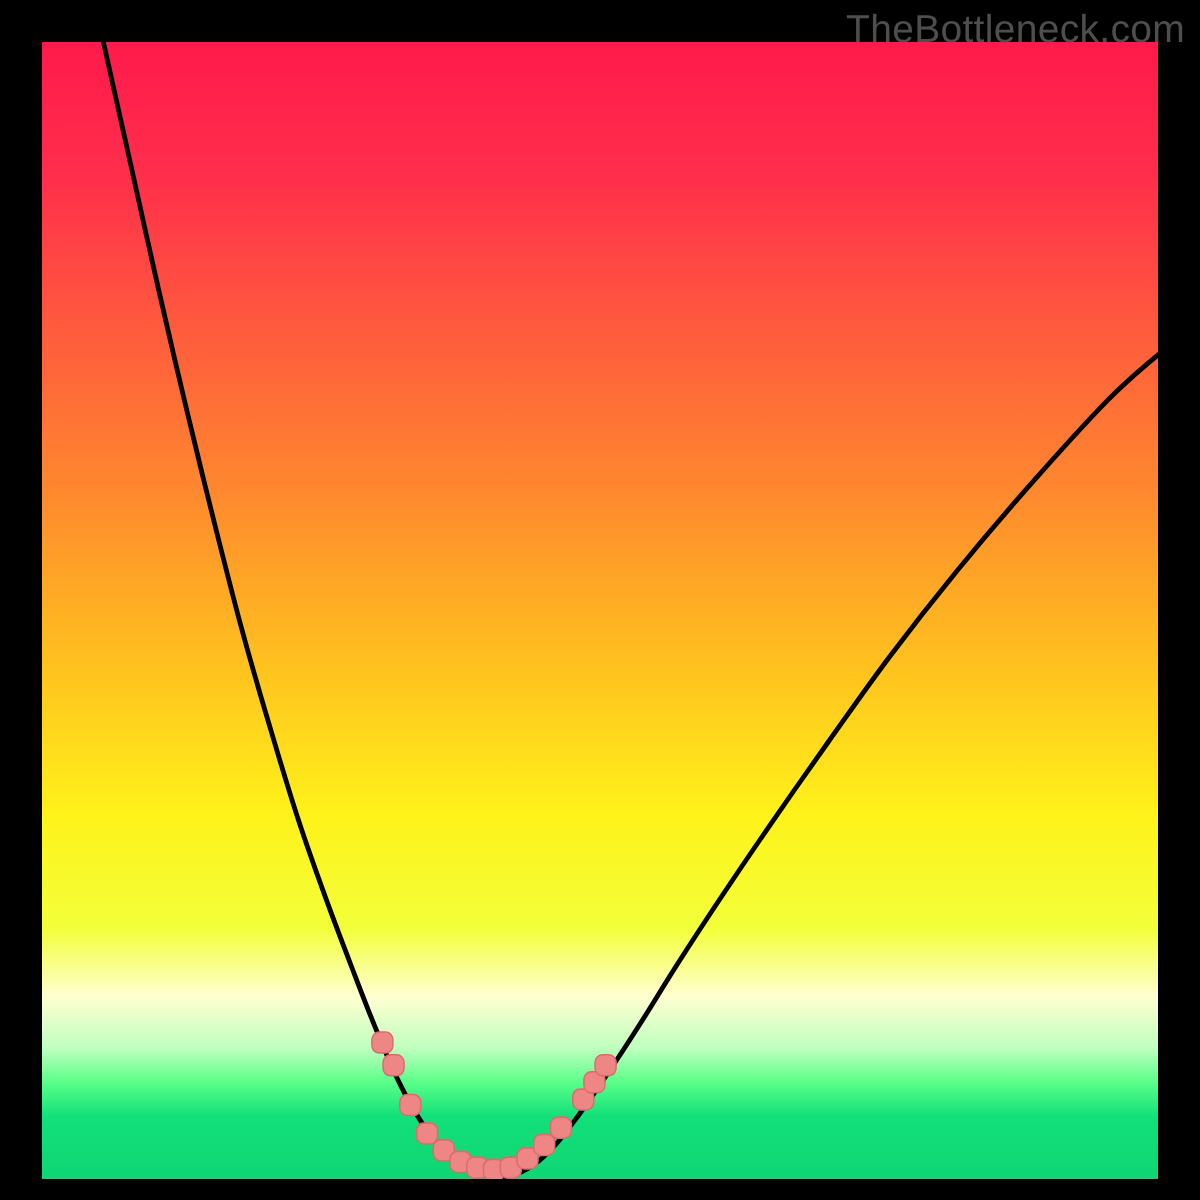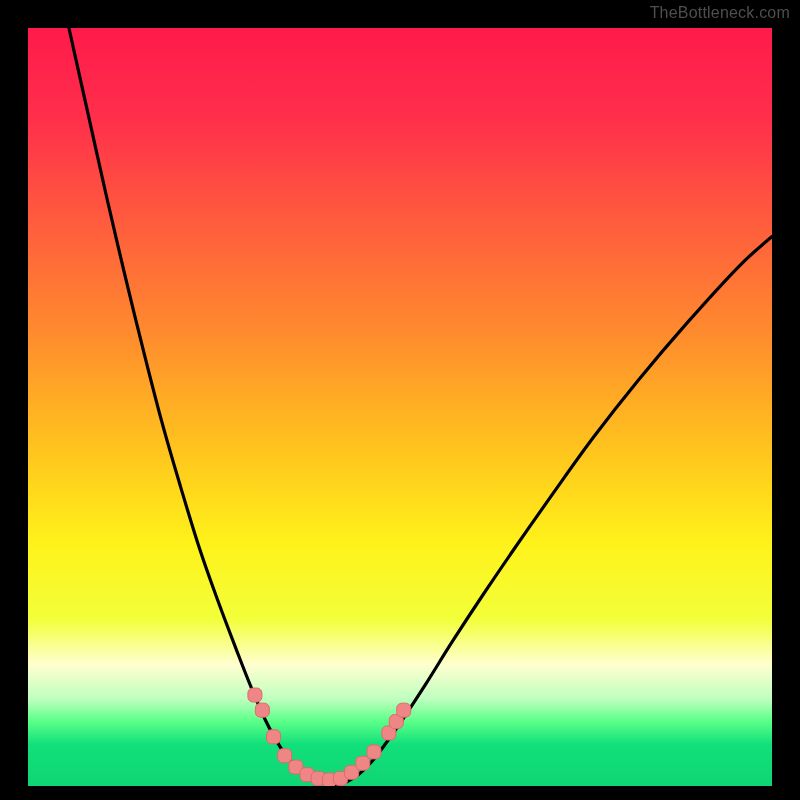--- a/index.html
+++ b/index.html
@@ -38,21 +38,21 @@
     top: 0;
     width: 100%;
     height: 100%;
     pointer-events: none;
   }
   .watermark {
     position: absolute;
     top: 4px;
     right: 10px;
     color: #4e4e4e;
-    font-size: 16px;
+    font-size: 26px;
     font-weight: 500;
     letter-spacing: 0.2px;
     font-family: Arial, Helvetica, sans-serif;
   }
 </style>
 </head>
 <body>
 
 <div class="frame">
 

